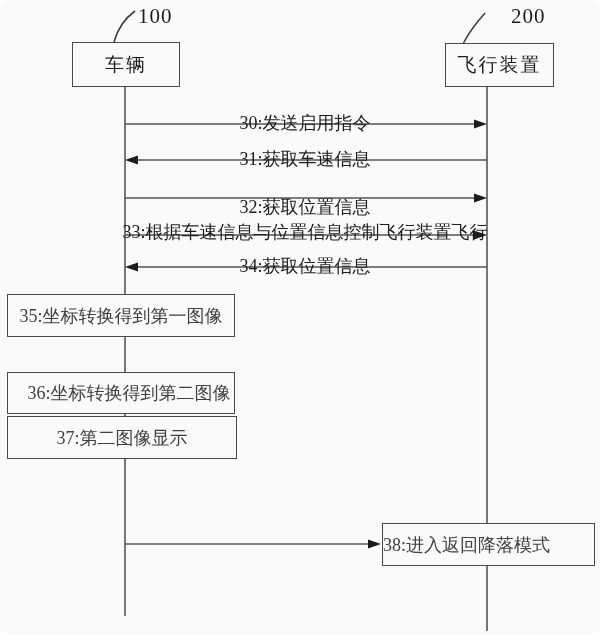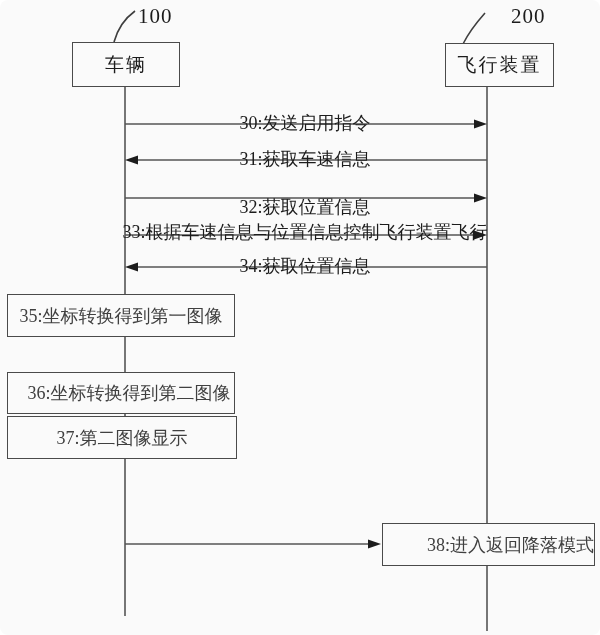--- a/index.html
+++ b/index.html
@@ -52,21 +52,21 @@
     background: #fafafa;
     display: flex;
     align-items: center;
     justify-content: center;
     font-size: 18px;
     white-space: nowrap;
     box-sizing: border-box;
     color: #404040;
   }
   .step-box.left-align {
-    justify-content: flex-end;
+    justify-content: flex-start;
     padding-left: 0;
   }
 </style>
 </head>
 <body>
 
 <div class="canvas">
 
   <svg class="lines" viewBox="0 0 600 635" xmlns="http://www.w3.org/2000/svg">
 

